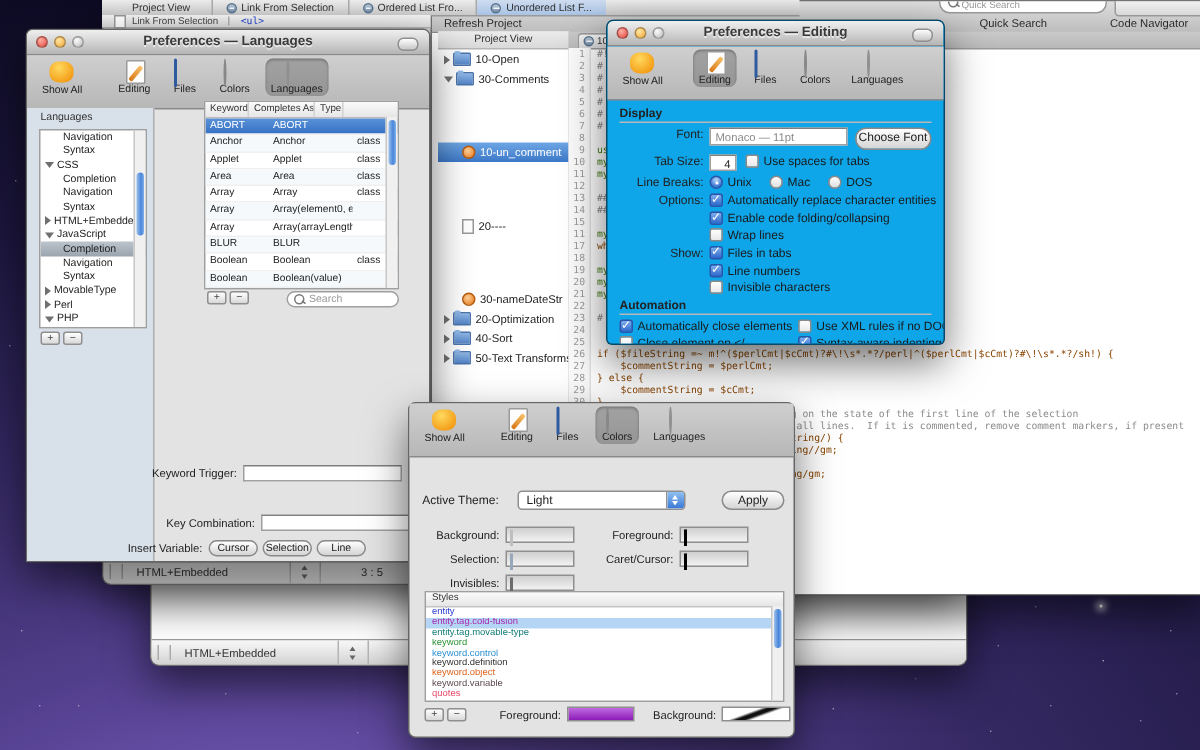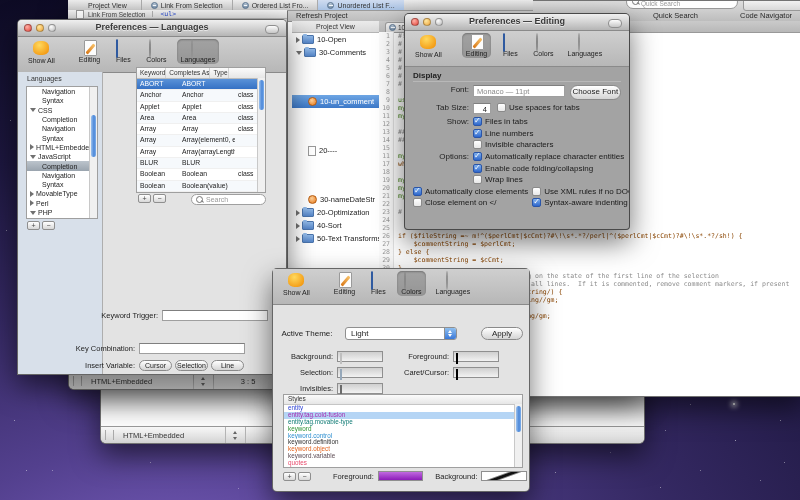--- a/index.html
+++ b/index.html
@@ -137,21 +137,21 @@
   .trow:nth-child(even){background:#f6f9fc;}
   .trow.sel{background:linear-gradient(#5a92d8,#3571c4);color:#fff;}
   .ck{width:42px;} .ca{width:56px;} .ct2{width:24px;}
   #c-search{position:absolute;left:173px;top:174px;width:75px;height:11px;border-radius:6px;background:#fff;border:1px solid #9f9f9f;
     display:flex;align-items:center;gap:3px;font-size:7px;color:#999;padding:0 4px;box-sizing:border-box;}
   .mag{width:5px;height:5px;border:1px solid #777;border-radius:50%;position:relative;flex:none;}
   .mag::after{content:"";position:absolute;left:4px;top:4px;width:3px;height:1px;background:#777;transform:rotate(40deg);}
   .cfrow{position:absolute;display:flex;align-items:center;font-size:7.5px;color:#222;}
   .cfrow .lab{width:121px;text-align:right;padding-right:4px;box-sizing:border-box;white-space:nowrap;}
   
-  #win-e{left:404px;top:13px;width:226px;height:217px;z-index:6;background:#a3a3a3;border-radius:5px 5px 4px 4px;}
+  #win-e{left:404px;top:13px;width:226px;height:217px;z-index:6;background:#0ea5e9;border-radius:5px 5px 4px 4px;}
   #e-body{position:absolute;left:0;right:0;top:52px;bottom:0;padding:3px 8px;font-size:8px;color:#111;overflow:hidden;}
   .shead{font-size:8px;font-weight:bold;color:#222;border-bottom:1px solid #b8b8b8;padding-bottom:1px;margin:2px 0 3px 0;}
   .prow{display:flex;align-items:flex-start;margin-bottom:3px;}
   .plab{width:56px;flex:none;text-align:right;padding-right:4px;font-size:8px;color:#222;white-space:nowrap;}
   .vgrp{display:flex;flex-direction:column;gap:2.5px;}
   #e-auto{display:grid;grid-template-columns:1fr 1fr;gap:2px 4px;margin-top:2px;}
   
   #win-f{left:272px;top:268px;width:258px;height:224px;z-index:7;background:#e3e3e3;border-radius:5px;}
   #f-theme{position:absolute;left:0;top:58px;width:100%;display:flex;align-items:center;font-size:8px;color:#222;}
   #f-pop{width:112px;height:13px;background:#fff;border:1px solid #8f8f8f;border-radius:3px;margin-left:4px;
@@ -696,21 +696,21 @@
     <span class="b">−</span>
   </div>
   <div id="c-search">
     <span class="mag"></span>
     <span>Search</span>
   </div>
   <div class="cfrow" style="left:0;top:290px;margin-left:23px;">
     <span class="lab">Keyword Trigger:</span>
     <span class="fld" style="width:106px;height:11px;"></span>
   </div>
-  <div class="cfrow" style="left:0;top:323px;">
+  <div class="cfrow" style="left:0;top:323px;padding-left:35px;">
     <span class="lab">Key Combination:</span>
     <span class="fld" style="width:106px;height:11px;"></span>
   </div>
   <div class="cfrow" style="left:0;top:340px;">
     <span class="lab">Insert Variable:</span>
     <span style="display:flex;gap:3px;">
 
     <span class="btnp" style="width:33px;height:11px;font-size:7px;">Cursor</span>
         <span class="btnp" style="width:33px;height:11px;font-size:7px;">Selection</span>
         <span class="btnp" style="width:33px;height:11px;font-size:7px;">Line</span>
@@ -762,59 +762,80 @@
     </div>
     <div class="prow">
       <span class="plab">Tab Size:</span>
       <span class="fld" style="width:18px;height:11px;text-align:right;">4</span>
       <span class="crow" style="margin-left:6px;">
         <span class="cb"></span>
           <span>Use spaces for tabs</span>
       </span>
     </div>
     <div class="prow">
+      <span class="plab">Line Breaks:</span>
+      <span style="display:flex;gap:12px;">
+
+          <span class="crow">
+            <span class="radio on"></span>
+            <span>Unix</span>
+          </span>
+
+          <span class="crow">
+            <span class="radio"></span>
+            <span>Mac</span>
+          </span>
+
+          <span class="crow">
+            <span class="radio"></span>
+            <span>DOS</span>
+          </span>
+        </span>
+    </div>
+    <div class="prow">
+      <span class="plab">Options:</span>
+      <span class="vgrp">
+
+          <span class="crow">
+            <span class="cb on"></span>
+            <span>Automatically replace character entities</span>
+          </span>
+
+          <span class="crow">
+            <span class="cb on"></span>
+            <span>Enable code folding/collapsing</span>
+          </span>
+
+          <span class="crow">
+            <span class="cb"></span>
+            <span>Wrap lines</span>
+          </span>
+        </span>
+    </div>
+    <div class="prow">
       <span class="plab">Show:</span>
       <span class="vgrp">
 
           <span class="crow">
             <span class="cb on"></span>
             <span>Files in tabs</span>
           </span>
 
           <span class="crow">
             <span class="cb on"></span>
             <span>Line numbers</span>
           </span>
 
           <span class="crow">
             <span class="cb"></span>
             <span>Invisible characters</span>
           </span>
         </span>
     </div>
-    <div class="prow">
-      <span class="plab">Options:</span>
-      <span class="vgrp">
-
-          <span class="crow">
-            <span class="cb on"></span>
-            <span>Automatically replace character entities</span>
-          </span>
-
-          <span class="crow">
-            <span class="cb on"></span>
-            <span>Enable code folding/collapsing</span>
-          </span>
-
-          <span class="crow">
-            <span class="cb"></span>
-            <span>Wrap lines</span>
-          </span>
-        </span>
-    </div>
+    <div class="shead">Automation</div>
     <div id="e-auto">
 
         <span class="crow">
           <span class="cb on"></span>
           <span>Automatically close elements</span>
         </span>
 
         <span class="crow">
           <span class="cb"></span>
           <span>Use XML rules if no DOCTYPE</span>

